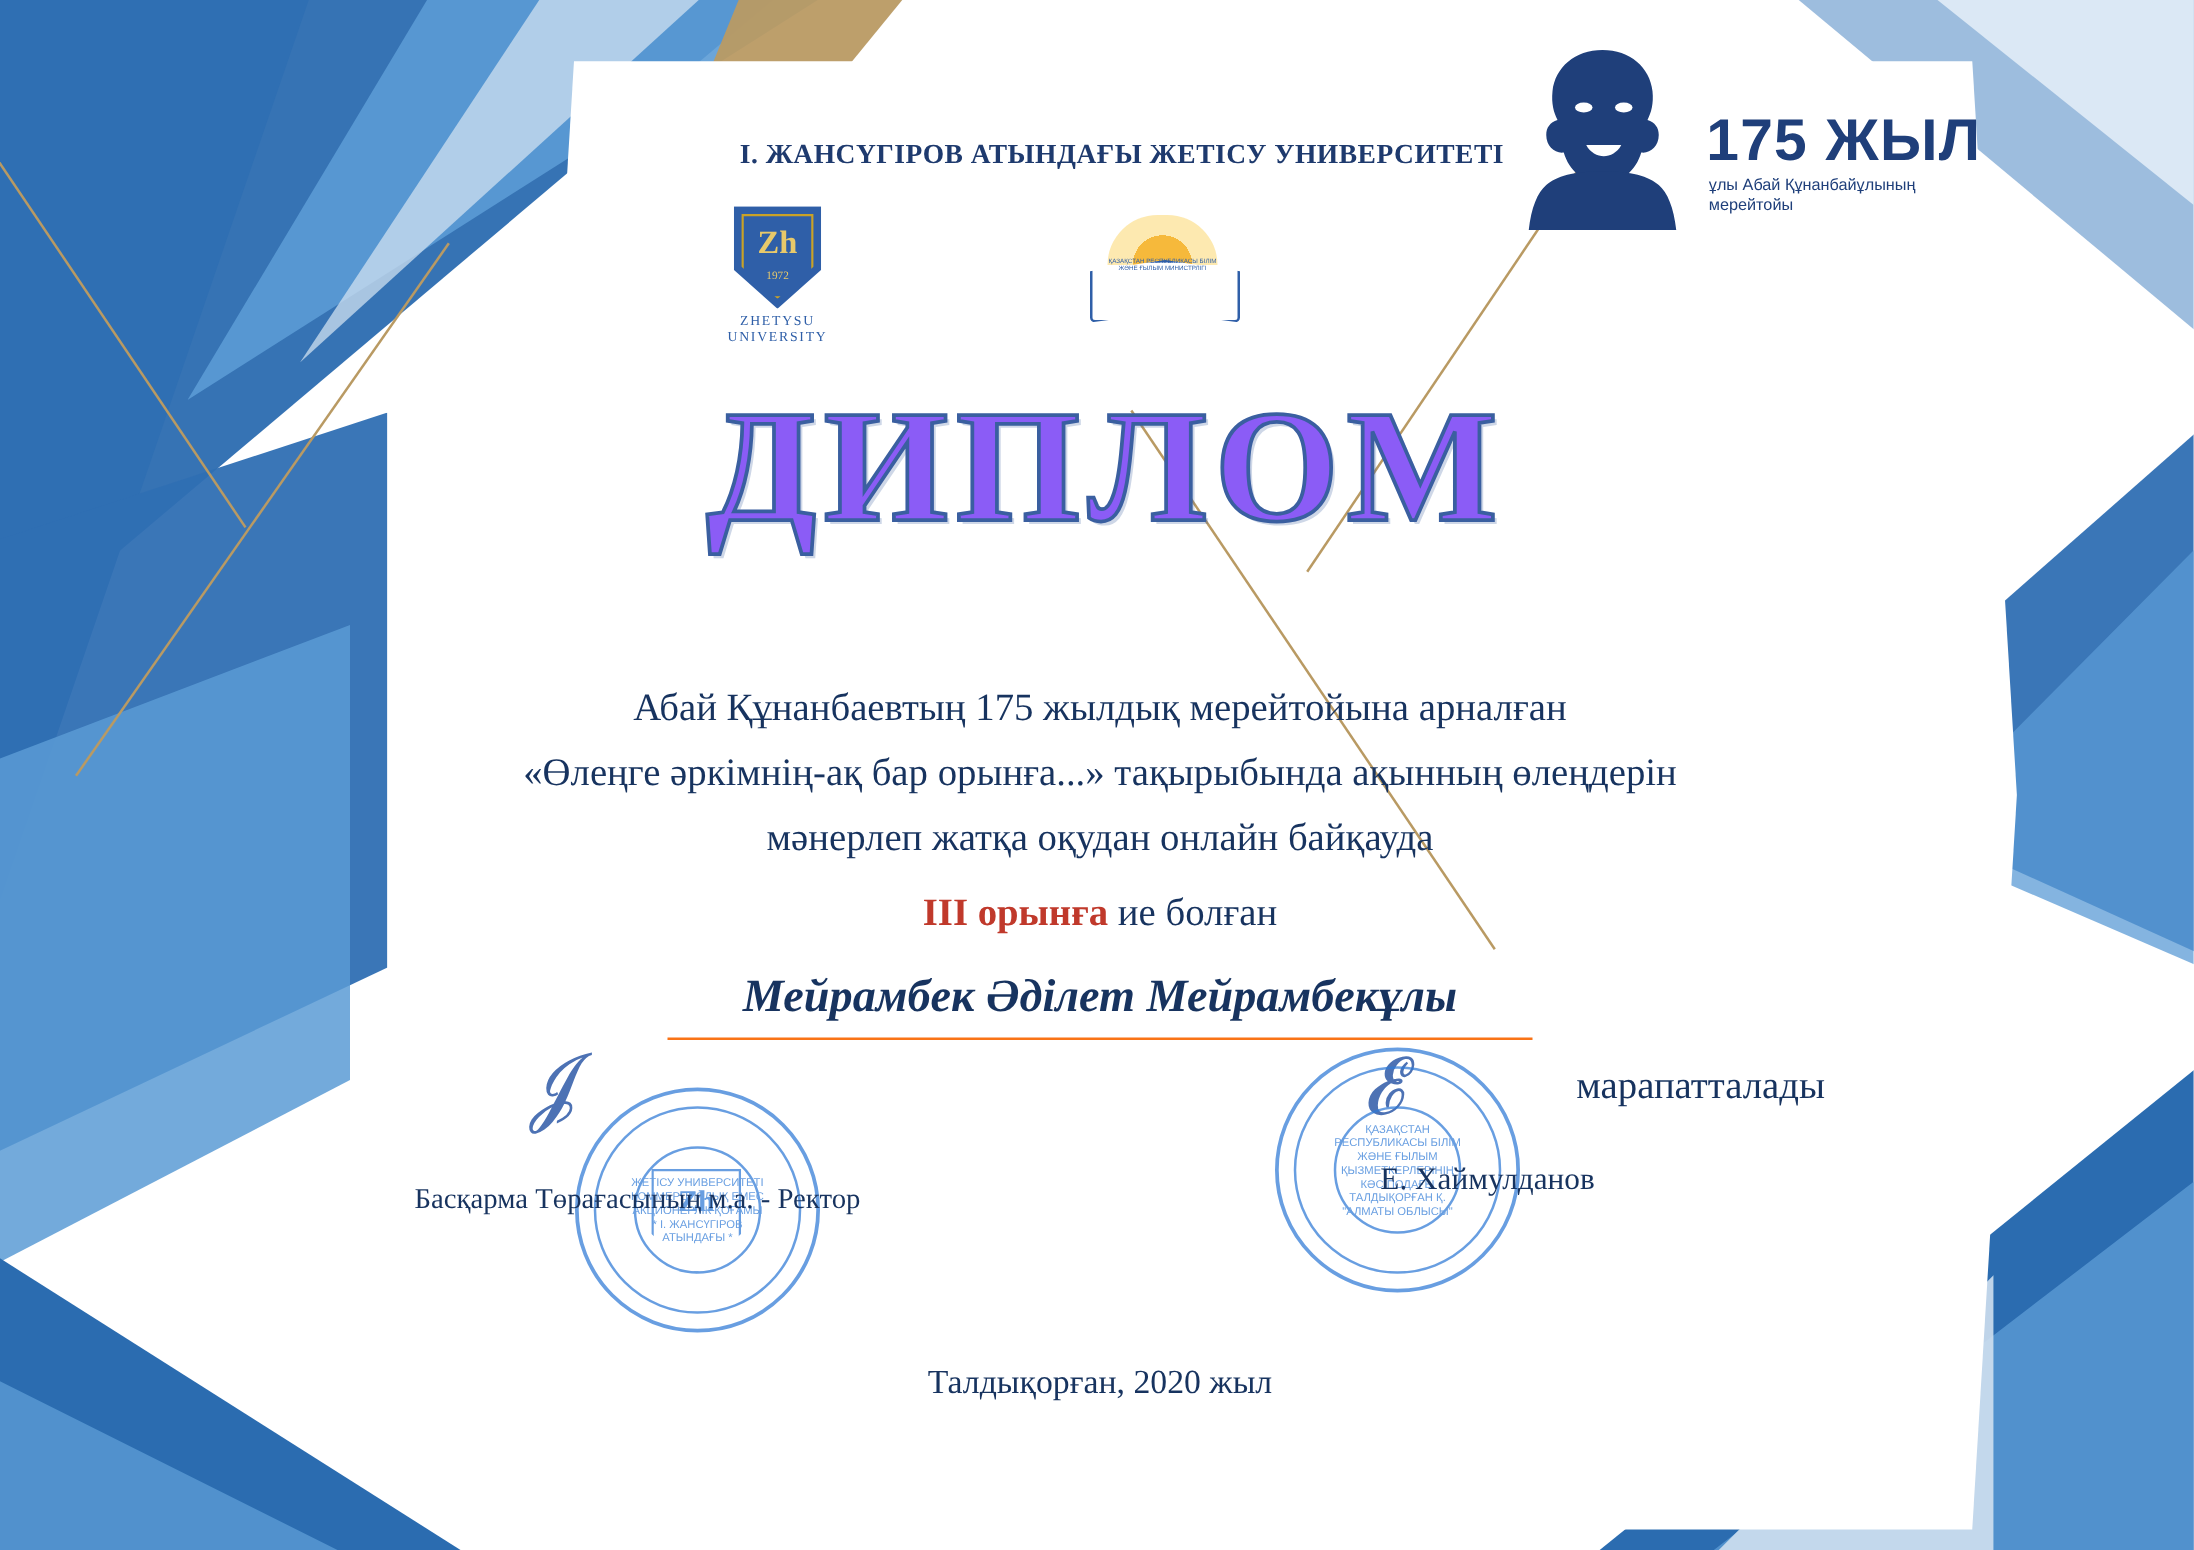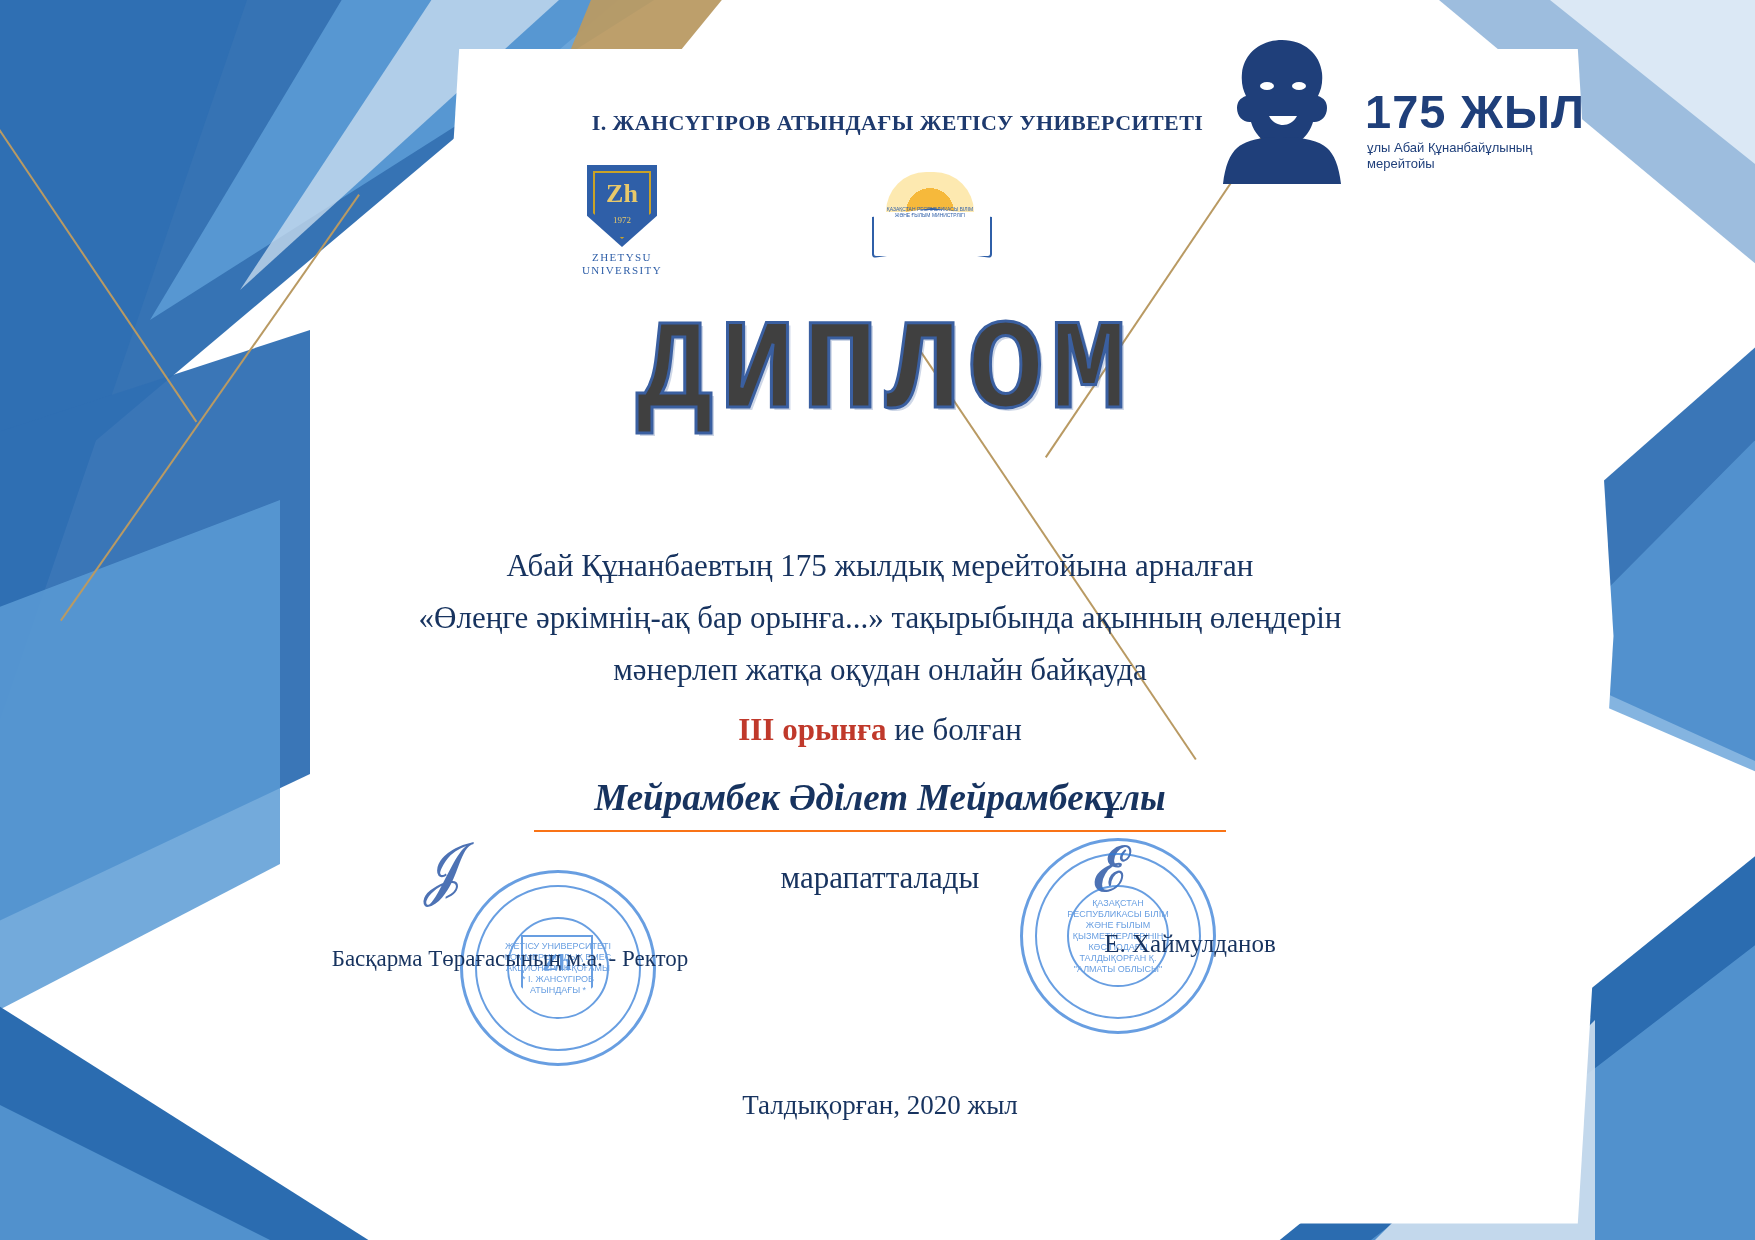--- a/index.html
+++ b/index.html
@@ -287,25 +287,25 @@
     font-size: 13px;
     line-height: 16px;
   }
 
   .diploma-title {
     position: absolute;
     top: 300px;
     left: 0; right: 0;
     text-align: center;
     padding-left: 14px;
-    font-family: Liberation Mono, monospace;
+    font-family: Liberation Serif, serif;
     font-weight: bold;
     font-size: 128px;
     letter-spacing: 6px;
-    color: #404040;
+    color: #8b5cf6;
     -webkit-text-stroke: 3px #3a5fa0;
     text-shadow: 3px 3px 0 rgba(58,95,160,.25);
   }
 
   .body-text {
     position: absolute;
     top: 540px;
     left: 300px;
     width: 1160px;
     text-align: center;
@@ -327,23 +327,24 @@
     margin-top: 16px;
     display: inline-block;
     font-size: 37px;
     font-weight: bold;
     font-style: italic;
     color: #17335f;
     border-bottom: 2px solid #f97316;
     padding: 0 60px 6px 60px;
   }
   .awarded {
-    margin-top: 20px;
+    margin-top: 10px;
     font-size: 31px;
     color: #17335f;
+    text-align: right;
   }
 
   
   .sig {
     position: absolute;
     text-align: center;
     color: #17335f;
     font-family: "Liberation Serif", serif;
   }
   .sig-left  { top: 930px; left: 300px; width: 420px; }

